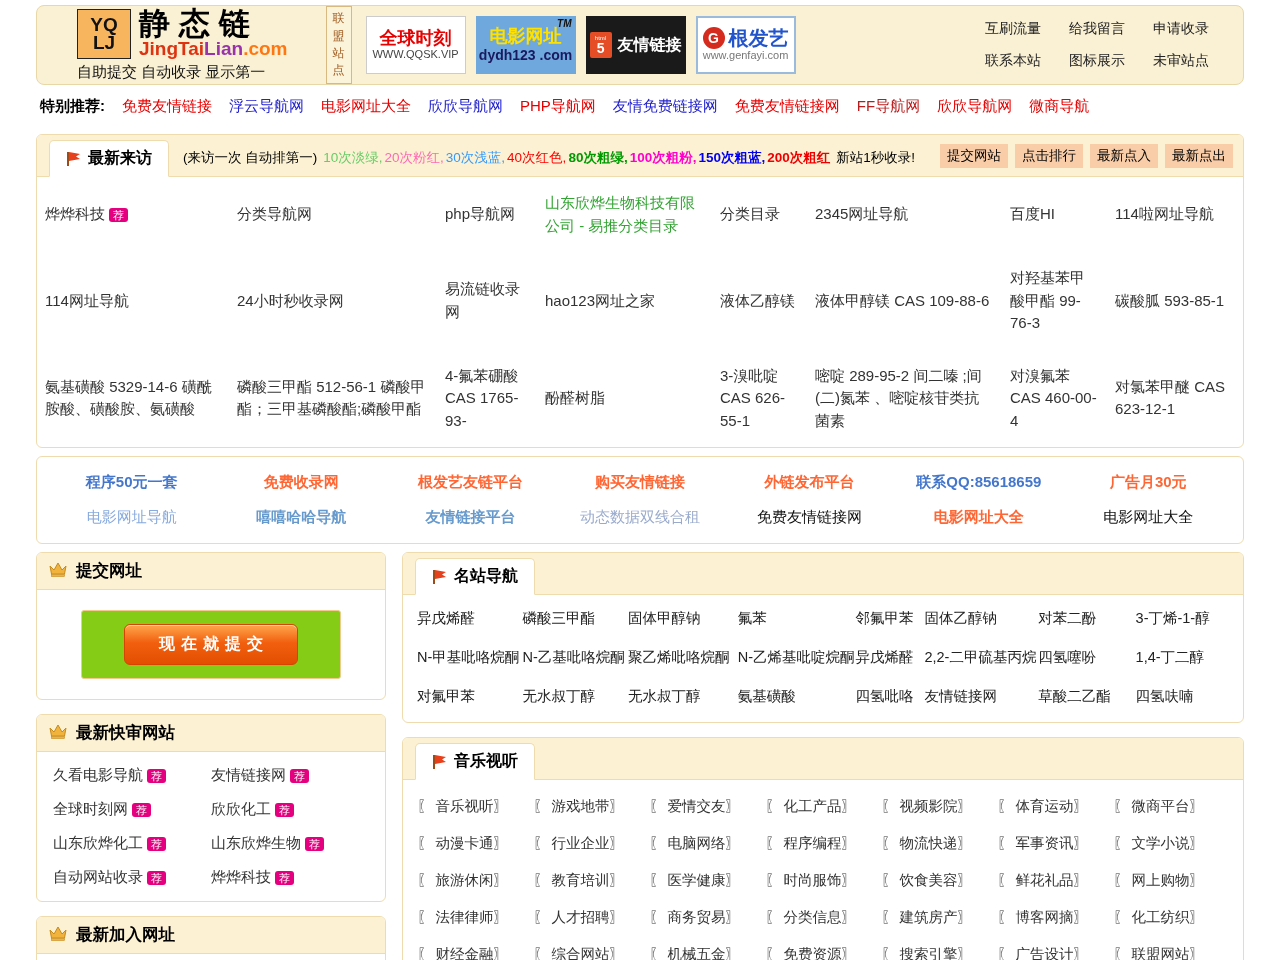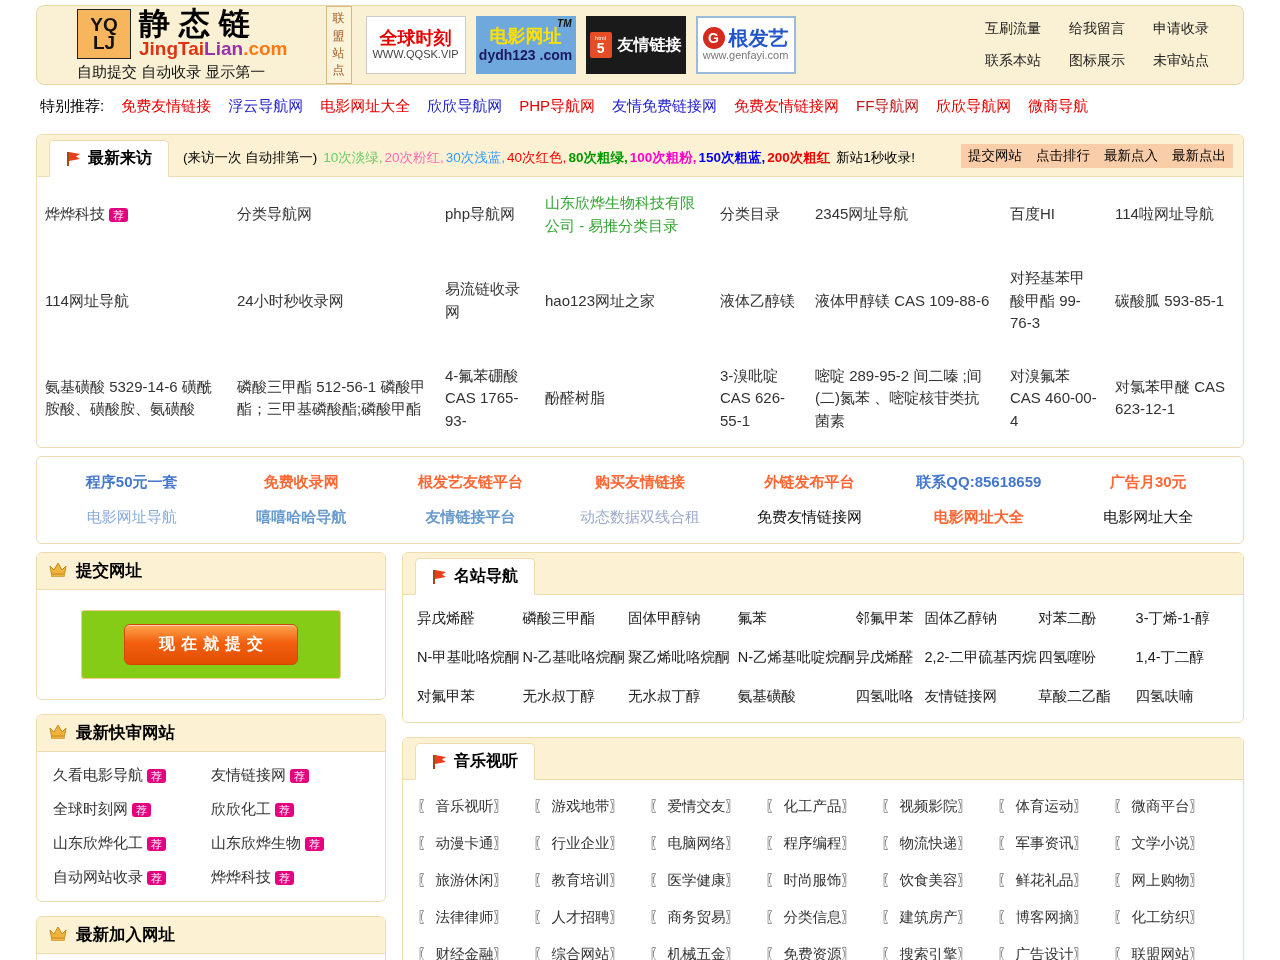--- a/index.html
+++ b/index.html
@@ -38,36 +38,36 @@
   .gf-row { display:flex; align-items:center; gap:4px; }
   .gf-logo { width:22px; height:22px; border-radius:50%; background:#D42B1E; color:#fff;
     display:flex; align-items:center; justify-content:center; font-weight:bold; font-size:14px; }
   .banner-genfayi .b-title { font-size:20px; }
   .top-nav { margin-left:auto; margin-right:22px; display:grid; grid-template-columns:repeat(3,auto);
     gap:14px 28px; font-size:14px; }
   .top-nav a { color:#222; white-space:nowrap; }
 
   
   .recommend-bar { display:flex; align-items:center; gap:17px; padding:12px 4px 10px; font-size:15px; }
-  .recommend-label { font-weight:normal; color:#000; }
+  .recommend-label { font-weight:bold; color:#000; }
 
   
   .box { border:1px solid #EFDCAE; border-radius:6px; margin-top:8px; background:#fff; overflow:hidden; }
   .box-head { background:#FCF2D3; padding:5px 10px 0 12px; display:flex; align-items:flex-end;
     border-bottom:1px solid #EFDCAE; min-height:36px; gap:14px; }
   .tab { display:inline-flex; align-items:center; gap:7px; background:#fff; border:1px solid #EFDCAE;
     border-bottom:1px solid #fff; margin-bottom:-1px; border-radius:5px 5px 0 0; padding:7px 16px;
     font-weight:bold; font-size:16px; color:#000; }
   .flag-icon svg { display:block; }
 
   
   .legend { display:flex; flex-wrap:wrap; align-items:center; font-size:13.5px; margin-bottom:9px; column-gap:2px; }
   .legend .note { color:#000; margin-right:4px; }
   .legend .suffix { color:#000; margin-left:4px; }
-  .head-buttons { display:flex; margin-left:auto; margin-bottom:8px;align-items:flex-end; }
+  .head-buttons { display:flex; gap:7px; margin-left:auto; margin-bottom:8px;align-items:flex-end; }
   .hbtn { background:#F8CDA8; color:#000; padding:3px 7px; font-size:13.5px; white-space:nowrap; }
   .vtable { display:table; width:100%; table-layout:fixed; }
   .vrow { display:table-row; }
   .vcell { display:table-cell; padding:15px 8px 15px 8px; vertical-align:middle; font-size:15px; line-height:1.5; }
   .vrow > :nth-child(1){ width:192px; } .vrow > :nth-child(2){ width:208px; }
   .vrow > :nth-child(3){ width:100px; } .vrow > :nth-child(4){ width:175px; }
   .vrow > :nth-child(5){ width:95px; }  .vrow > :nth-child(6){ width:195px; }
   .vrow > :nth-child(7){ width:105px; }
   .badge { margin-left:4px; background:#E4007F; color:#fff; font-size:11px; padding:1px 4px;
     border-radius:3px; white-space:nowrap; }

